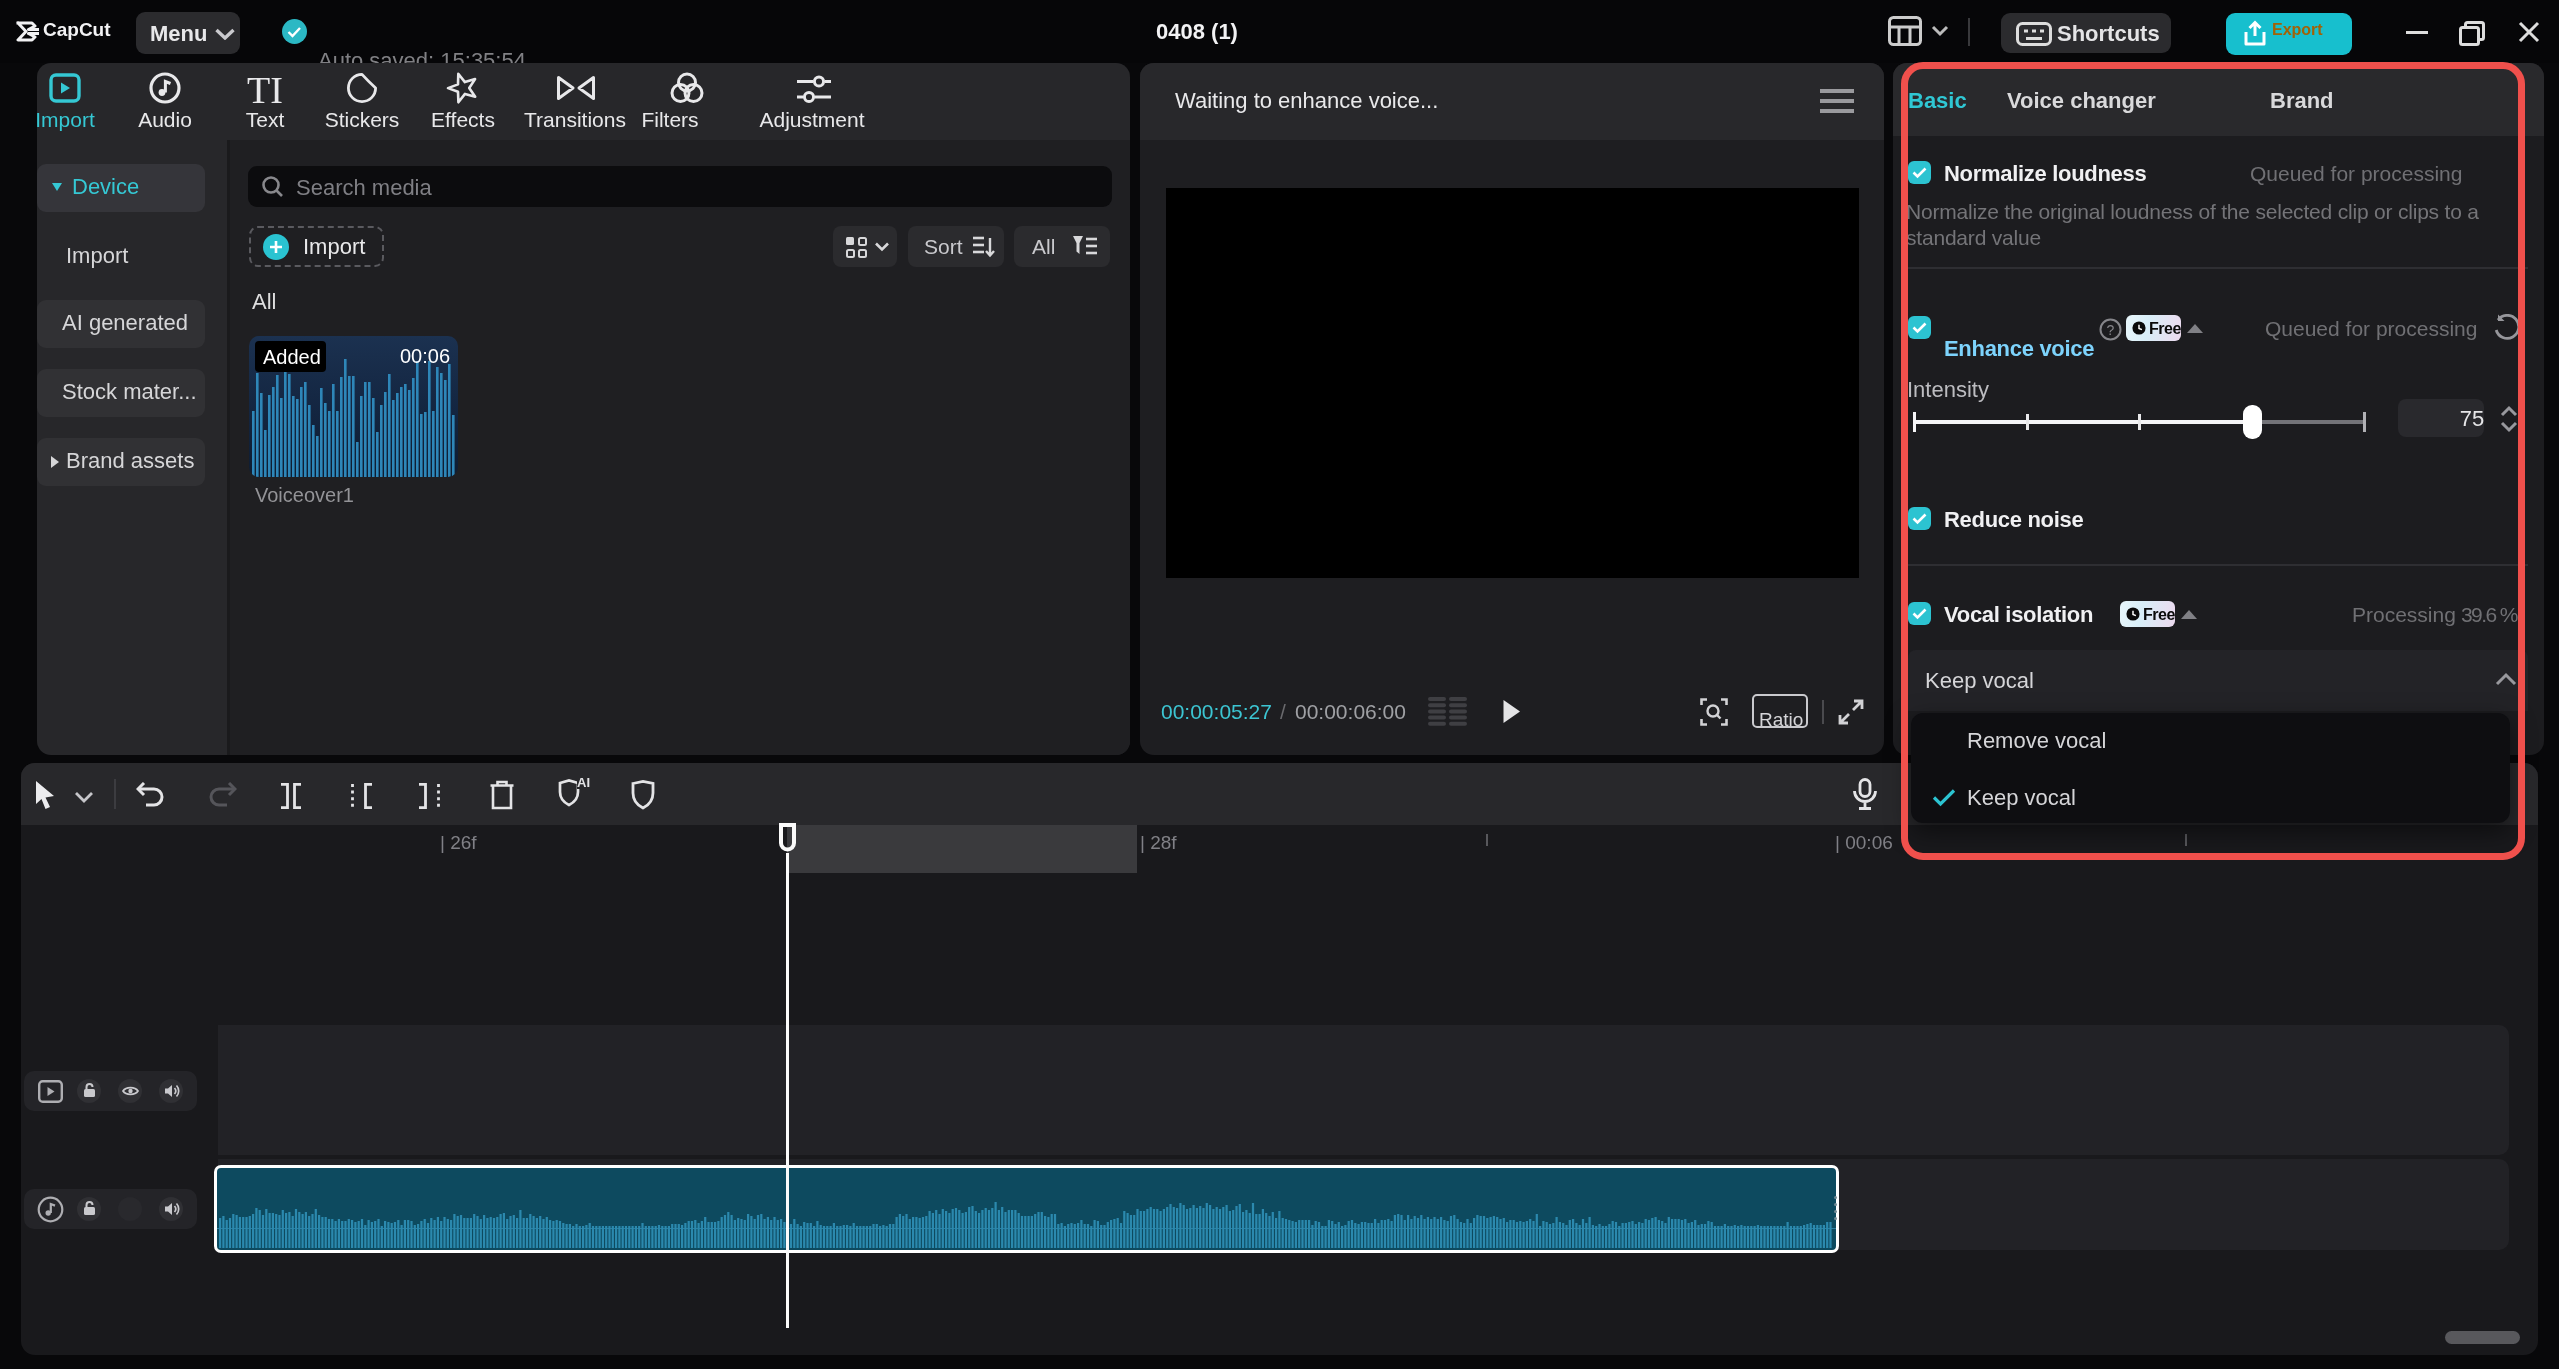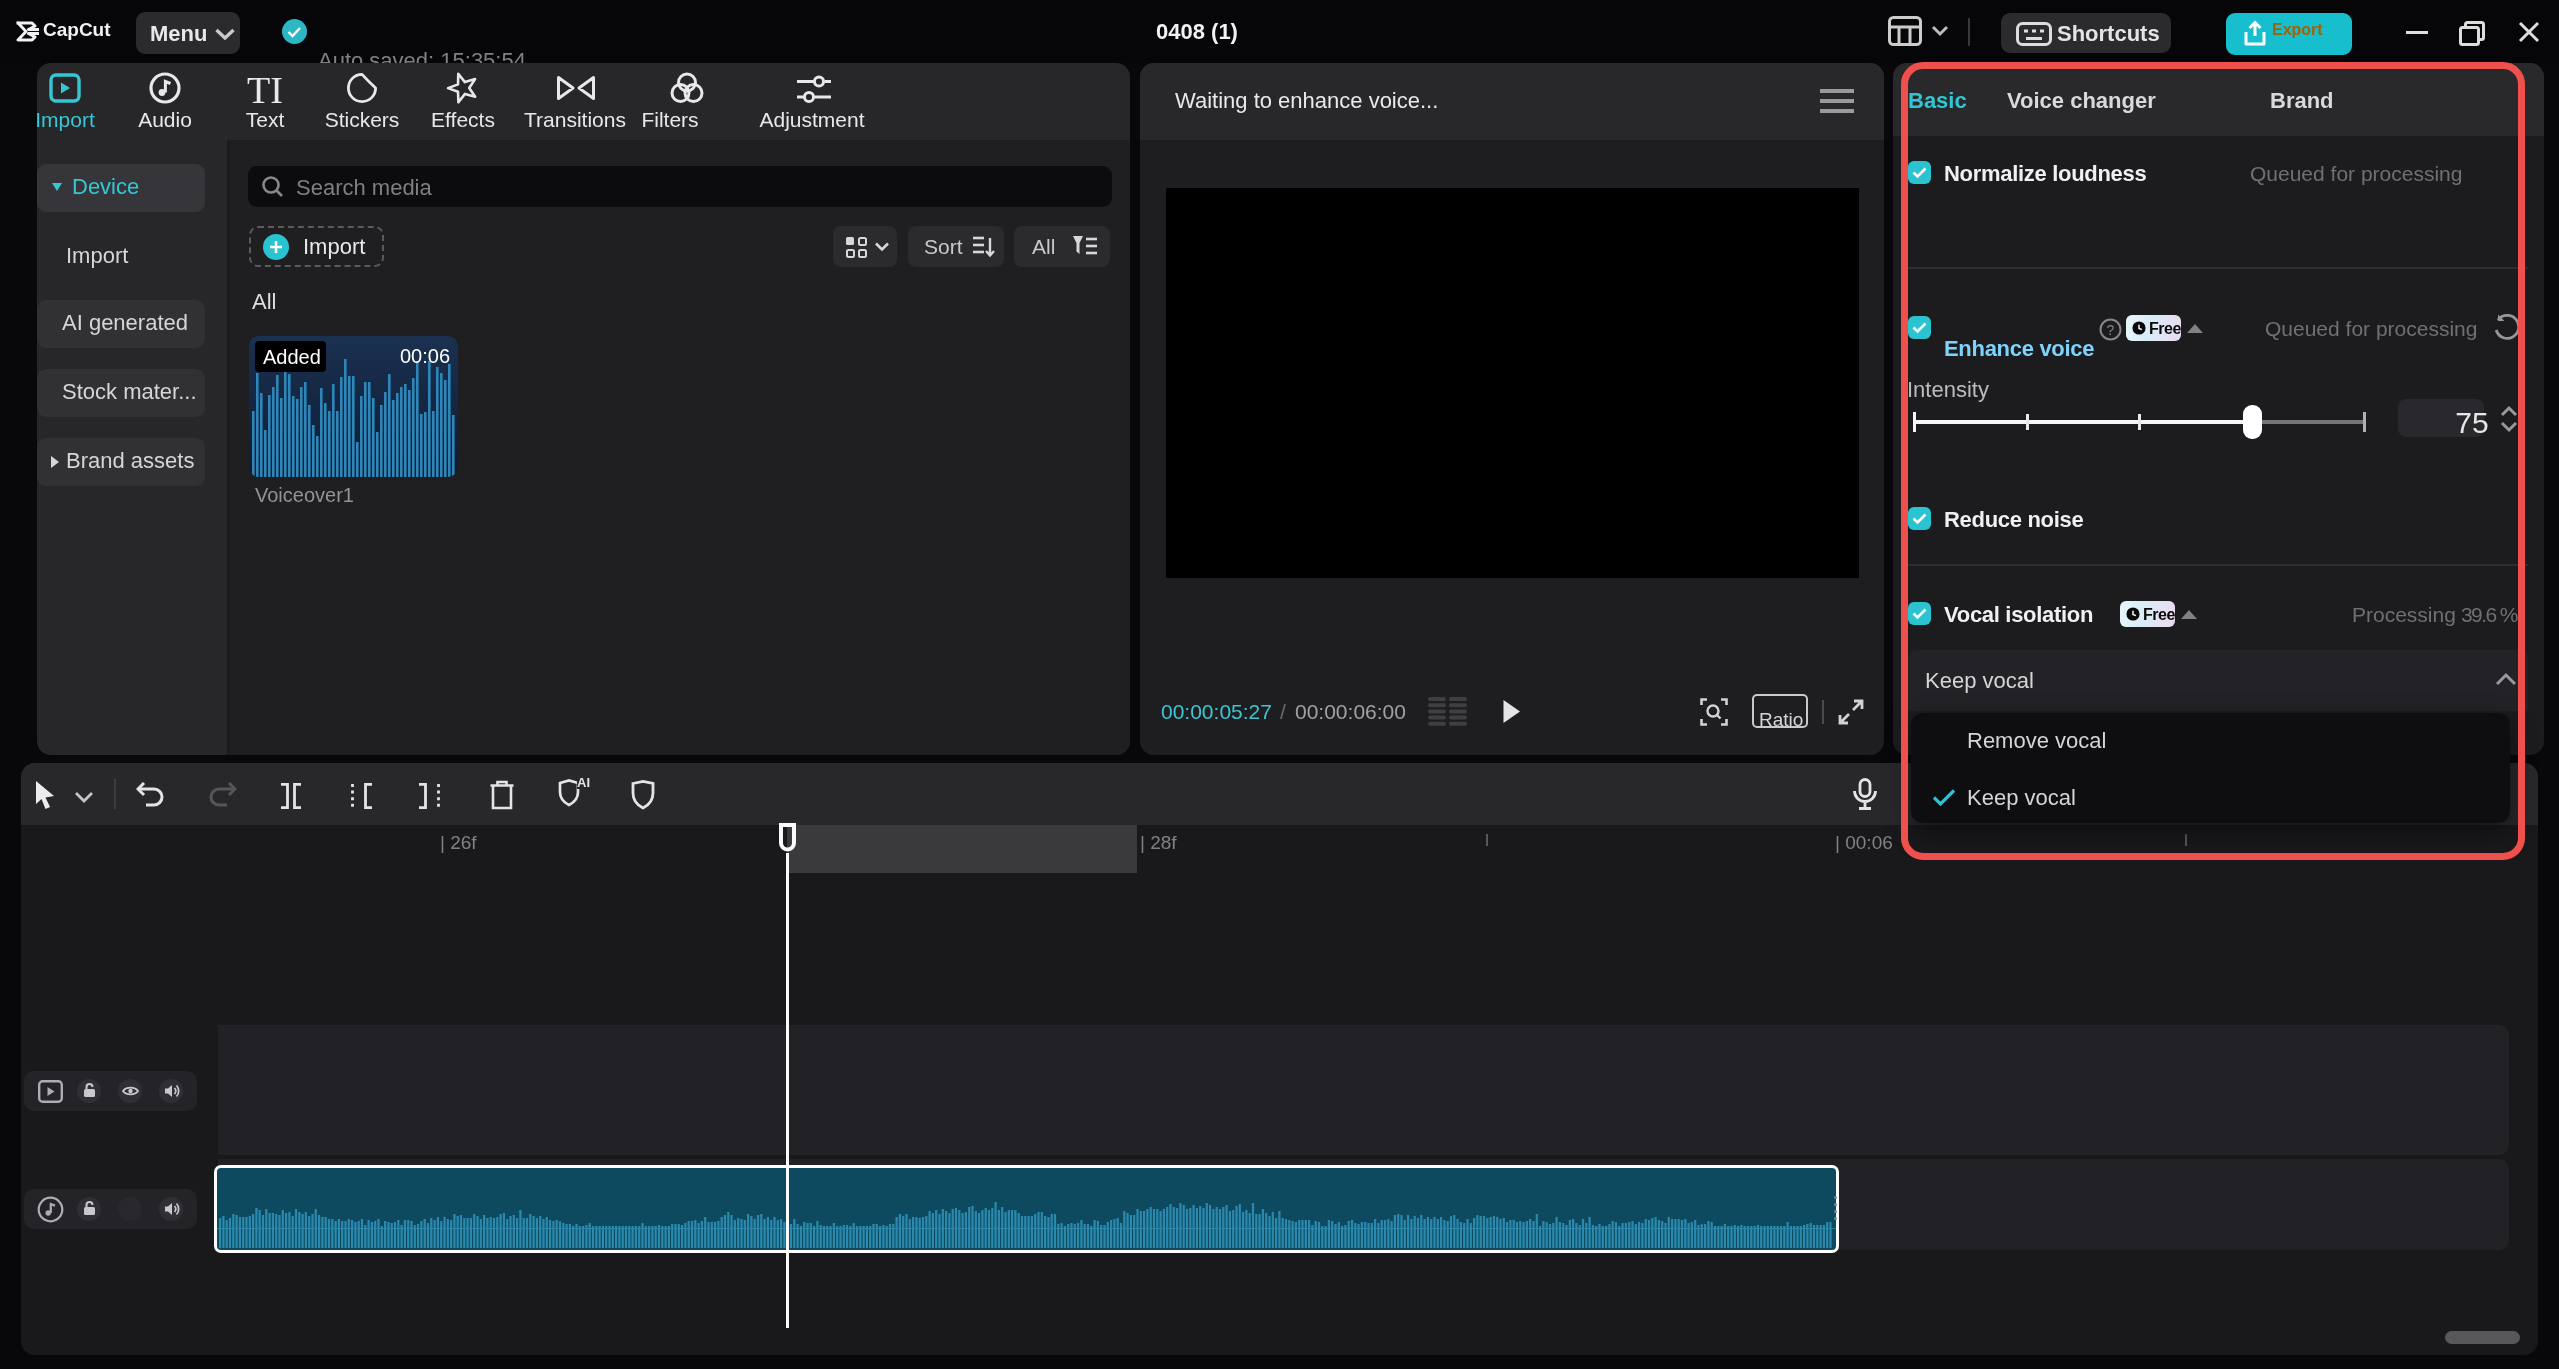--- a/index.html
+++ b/index.html
@@ -291,20 +291,21 @@
 <div class="abs" style="left:1908px;top:88px;font-size:22px;font-weight:bold;color:#2fc7d4;">Basic</div>
 <div class="abs" style="left:2007px;top:88px;font-size:22px;font-weight:bold;color:#d9d9db;">Voice changer</div>
 <div class="abs" style="left:2270px;top:88px;font-size:22px;font-weight:bold;color:#d9d9db;">Brand</div>
 
 <div class="abs" style="left:1908px;top:161px;width:23px;height:23px;background:#2cc3d1;border-radius:6px;"></div>
 <svg class="abs" style="left:1912px;top:167px;" width="15" height="12" viewBox="0 0 15 12">
       <path d="M1.5 5.5 L5.5 9.5 L13.5 1.5" stroke="#fff" stroke-width="2.6" fill="none"></path>
     </svg>
 <div class="abs" style="left:1944px;top:161px;font-size:22px;font-weight:bold;color:#f0f0f2;letter-spacing:-0.3px;">Normalize loudness</div>
 <div class="abs" style="left:2250px;top:162px;font-size:21px;color:#707074;">Queued for processing</div>
+<div class="abs" style="left:1906px;top:199px;width:596px;font-size:21px;line-height:26px;color:#747478;letter-spacing:-0.2px;">Normalize the original loudness of the selected clip or clips to a standard value</div>
 <div class="abs" style="left:1908px;top:267px;width:620px;height:2px;background:#2e2e32;"></div>
 
 <div class="abs" style="left:1908px;top:316px;width:23px;height:23px;background:#2cc3d1;border-radius:6px;"></div>
 <svg class="abs" style="left:1912px;top:322px;" width="15" height="12" viewBox="0 0 15 12">
       <path d="M1.5 5.5 L5.5 9.5 L13.5 1.5" stroke="#fff" stroke-width="2.6" fill="none"></path>
     </svg>
 <div class="abs" style="left:1944px;top:336px;font-size:22px;font-weight:bold;color:#7dd3fc;letter-spacing:-0.3px;">Enhance voice</div>
 <svg class="abs" style="left:2099px;top:318px;" width="23" height="23" viewBox="0 0 23 23">
       <circle cx="11.5" cy="11.5" r="10" stroke="#85858a" stroke-width="2" fill="none"></circle>
       <text x="11.5" y="16.5" font-size="14" fill="#85858a" text-anchor="middle" font-family="Liberation Sans">?</text>
@@ -327,21 +328,21 @@
 <div class="abs" style="left:1907px;top:377px;font-size:22px;color:#bcbcc0;">Intensity</div>
 
 <div class="abs" style="left:1914px;top:420px;width:451px;height:4px;background:#737378;"></div>
 <div class="abs" style="left:1914px;top:420px;width:338px;height:4px;background:#f5f5f7;"></div>
 <div class="abs" style="left:1913px;top:412px;width:3px;height:20px;background:#f5f5f7;"></div>
 <div class="abs" style="left:2026px;top:414px;width:3px;height:16px;background:#e8e8ea;"></div>
 <div class="abs" style="left:2138px;top:414px;width:3px;height:16px;background:#e8e8ea;"></div>
 <div class="abs" style="left:2363px;top:412px;width:3px;height:20px;background:#b0b0b4;"></div>
 <div class="abs" style="left:2243px;top:405px;width:19px;height:34px;background:#fff;border-radius:9px;"></div>
 <div class="abs" style="left:2398px;top:399px;width:86px;height:38px;background:#29292d;border-radius:8px;"></div>
-<div class="abs" style="left:2398px;top:406px;width:100px;text-align:center;font-size:30px;color:#e6e6e8;padding-left:48px;">75</div>
+<div class="abs" style="left:2398px;top:406px;width:100px;text-align:center;font-size:22px;color:#e6e6e8;padding-left:48px;">75</div>
 <svg class="abs" style="left:2498px;top:405px;" width="22" height="28" viewBox="0 0 22 28">
       <path d="M4 10 L11 3 L18 10" stroke="#98989d" stroke-width="3" fill="none"></path>
       <path d="M4 18 L11 25 L18 18" stroke="#98989d" stroke-width="3" fill="none"></path>
     </svg>
 
 <div class="abs" style="left:1908px;top:507px;width:23px;height:23px;background:#2cc3d1;border-radius:6px;"></div>
 <svg class="abs" style="left:1912px;top:513px;" width="15" height="12" viewBox="0 0 15 12">
       <path d="M1.5 5.5 L5.5 9.5 L13.5 1.5" stroke="#fff" stroke-width="2.6" fill="none"></path>
     </svg>
 <div class="abs" style="left:1944px;top:507px;font-size:22px;font-weight:bold;color:#f0f0f2;letter-spacing:-0.3px;">Reduce noise</div>

